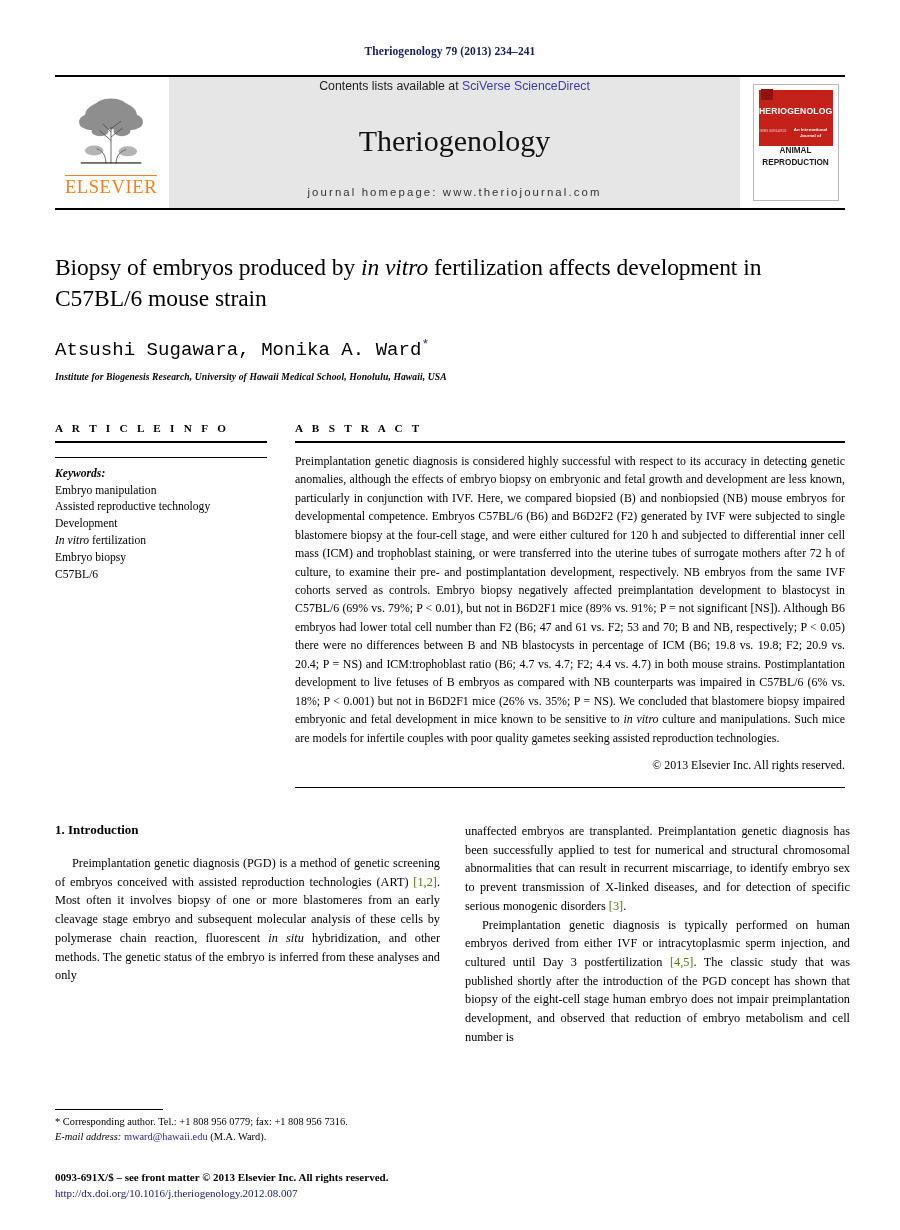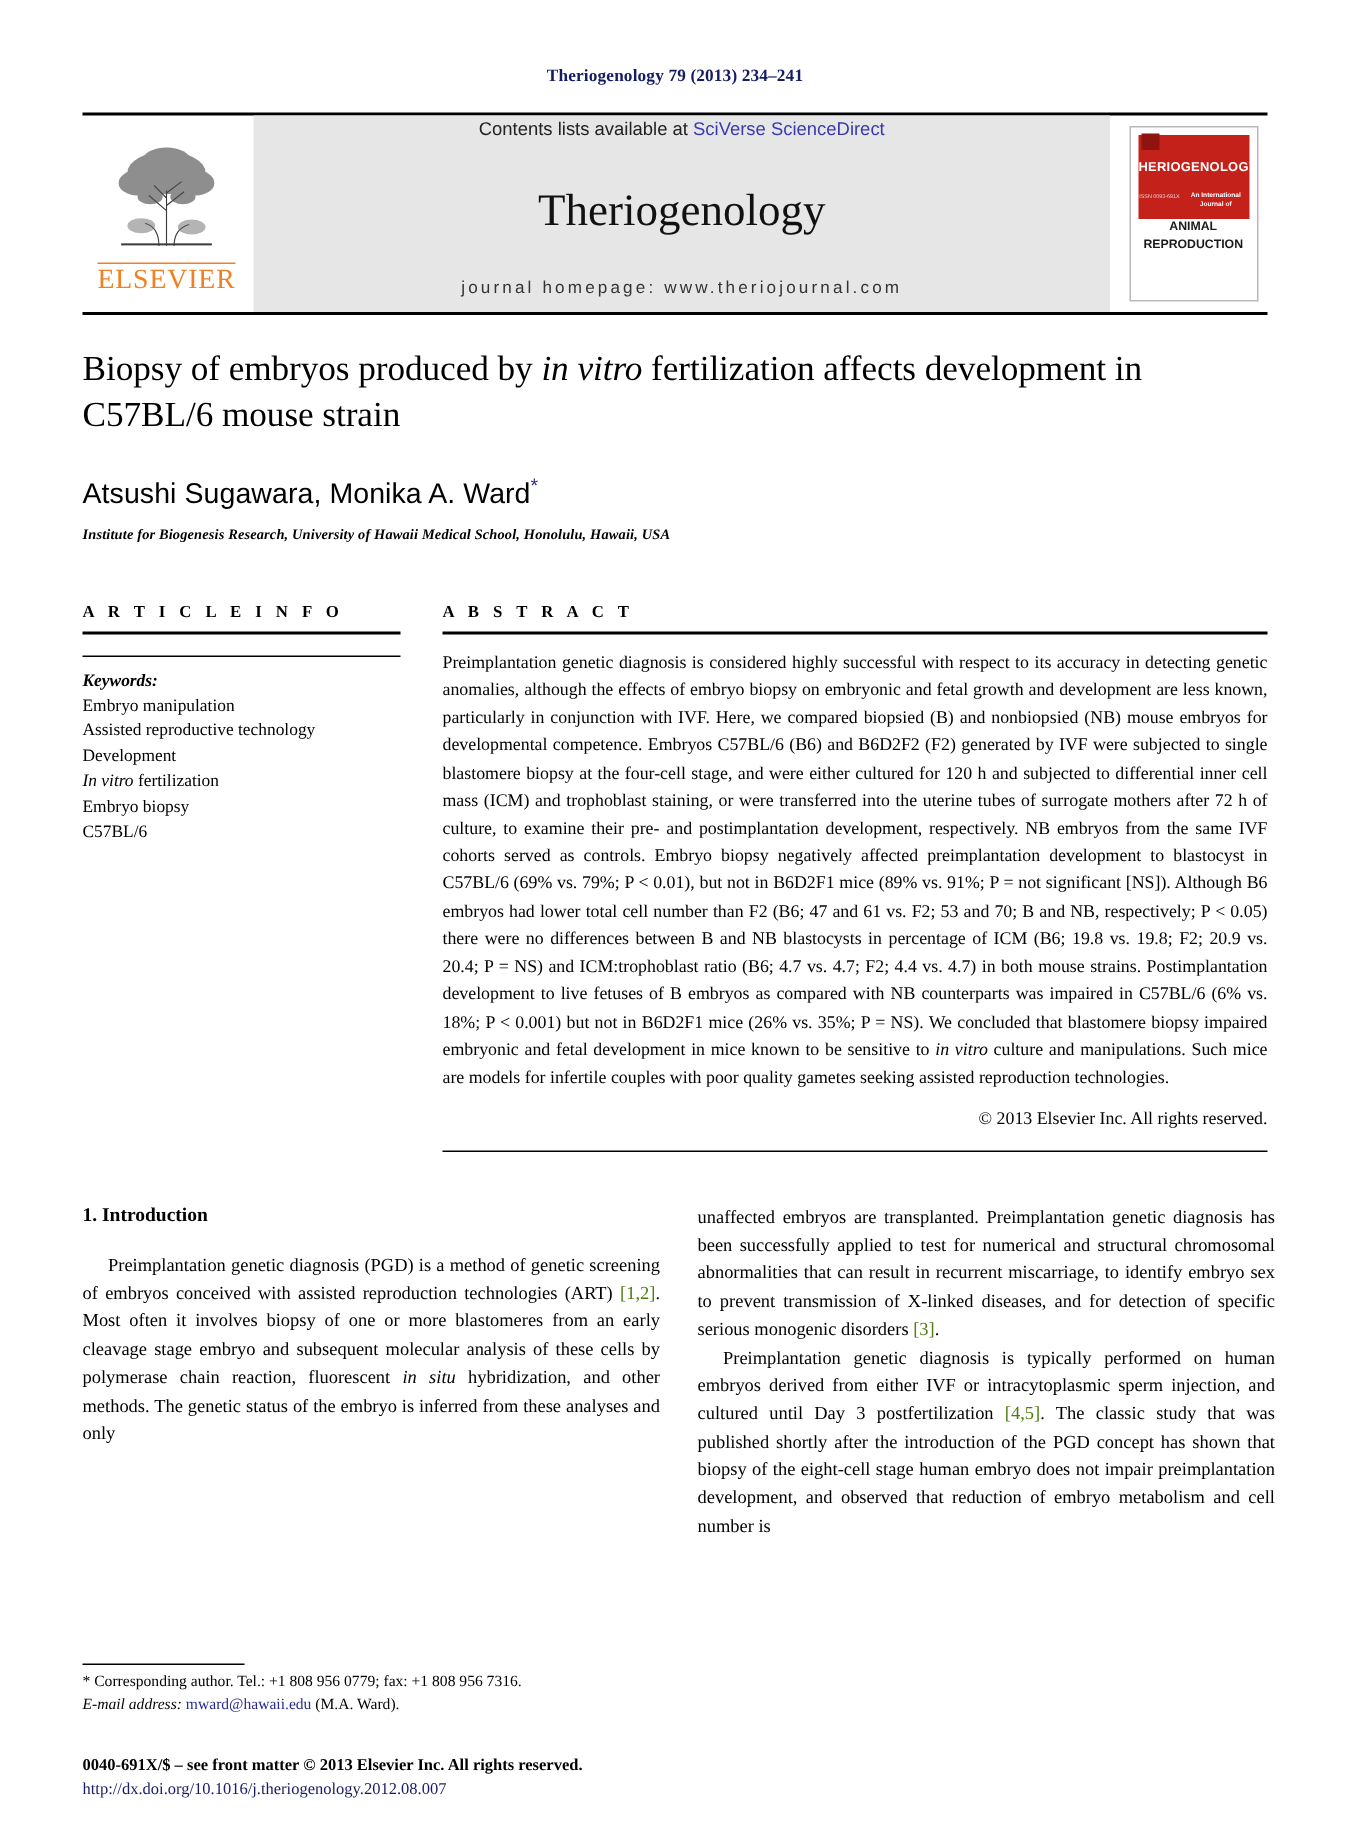--- a/index.html
+++ b/index.html
@@ -160,32 +160,32 @@
     top: 60px; left: 0; right: 0;
     text-align: center;
     color: #1a1a1a;
     font-family: "Liberation Sans", sans-serif;
     font-weight: bold;
     font-size: 8.2px;
     line-height: 1.5;
   }
 
   
-  .title-block { margin-top: 21px; }
+  .title-block { margin-top: 42px; }
   h1.article-title {
     font-family: "Liberation Serif", serif;
     font-weight: normal;
     font-size: 23.5px;
     line-height: 1.33;
     margin: 0;
     letter-spacing: -.05px;
   }
   h1.article-title .it { font-style: italic; }
   .authors {
-    font-family: Liberation Sans, sans-serif;
+    font-family: Liberation Mono, monospace;
     font-size: 19px;
     margin-top: 22px;
     letter-spacing: .05px;
   }
   .authors .star { color: #2b2b8f; font-size: 13px; vertical-align: super; }
   .affiliation {
     font-family: "Liberation Serif", serif;
     font-style: italic;
     font-weight: bold;
     font-size: 9.6px;
@@ -419,17 +419,17 @@
 
   </div>
 
   <div class="footnotes">
     <div class="fn-rule"></div>
     <div class="fn-line"><span>*</span> <span>Corresponding author. Tel.: +1 808 956 0779; fax: +1 808 956 7316.</span></div>
     <div class="fn-line"><span class="em-label">E-mail address:</span> <span class="mail">mward@hawaii.edu</span><span> (M.A. Ward).</span></div>
   </div>
 
   <div class="imprint">
-    <div>0040-691X/$ – see front matter © 2013 Elsevier Inc. All rights reserved.</div>
+    <div>0093-691X/$ – see front matter © 2013 Elsevier Inc. All rights reserved.</div>
     <div class="doi">http://dx.doi.org/10.1016/j.theriogenology.2012.08.007</div>
   </div>
 
 </div>
 
 </body></html>

